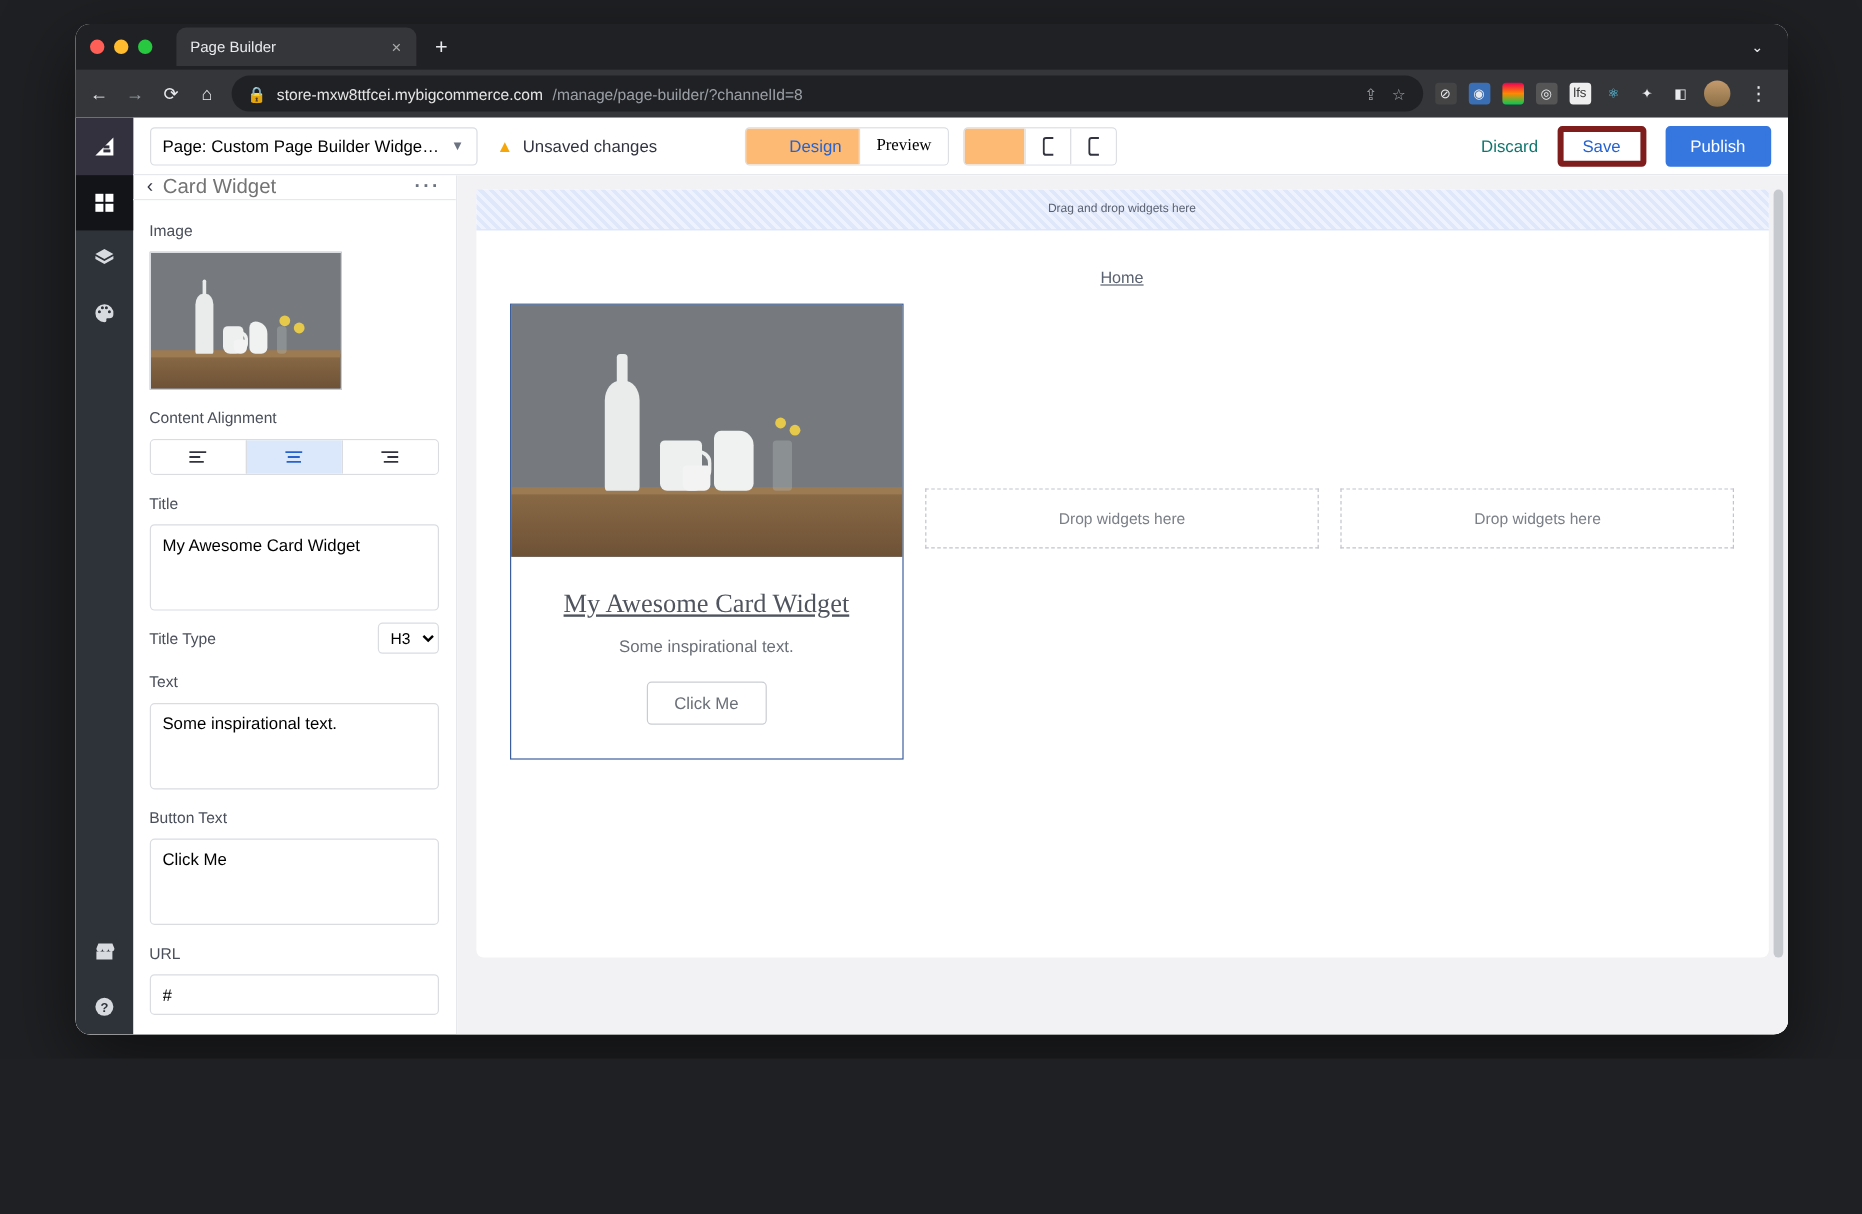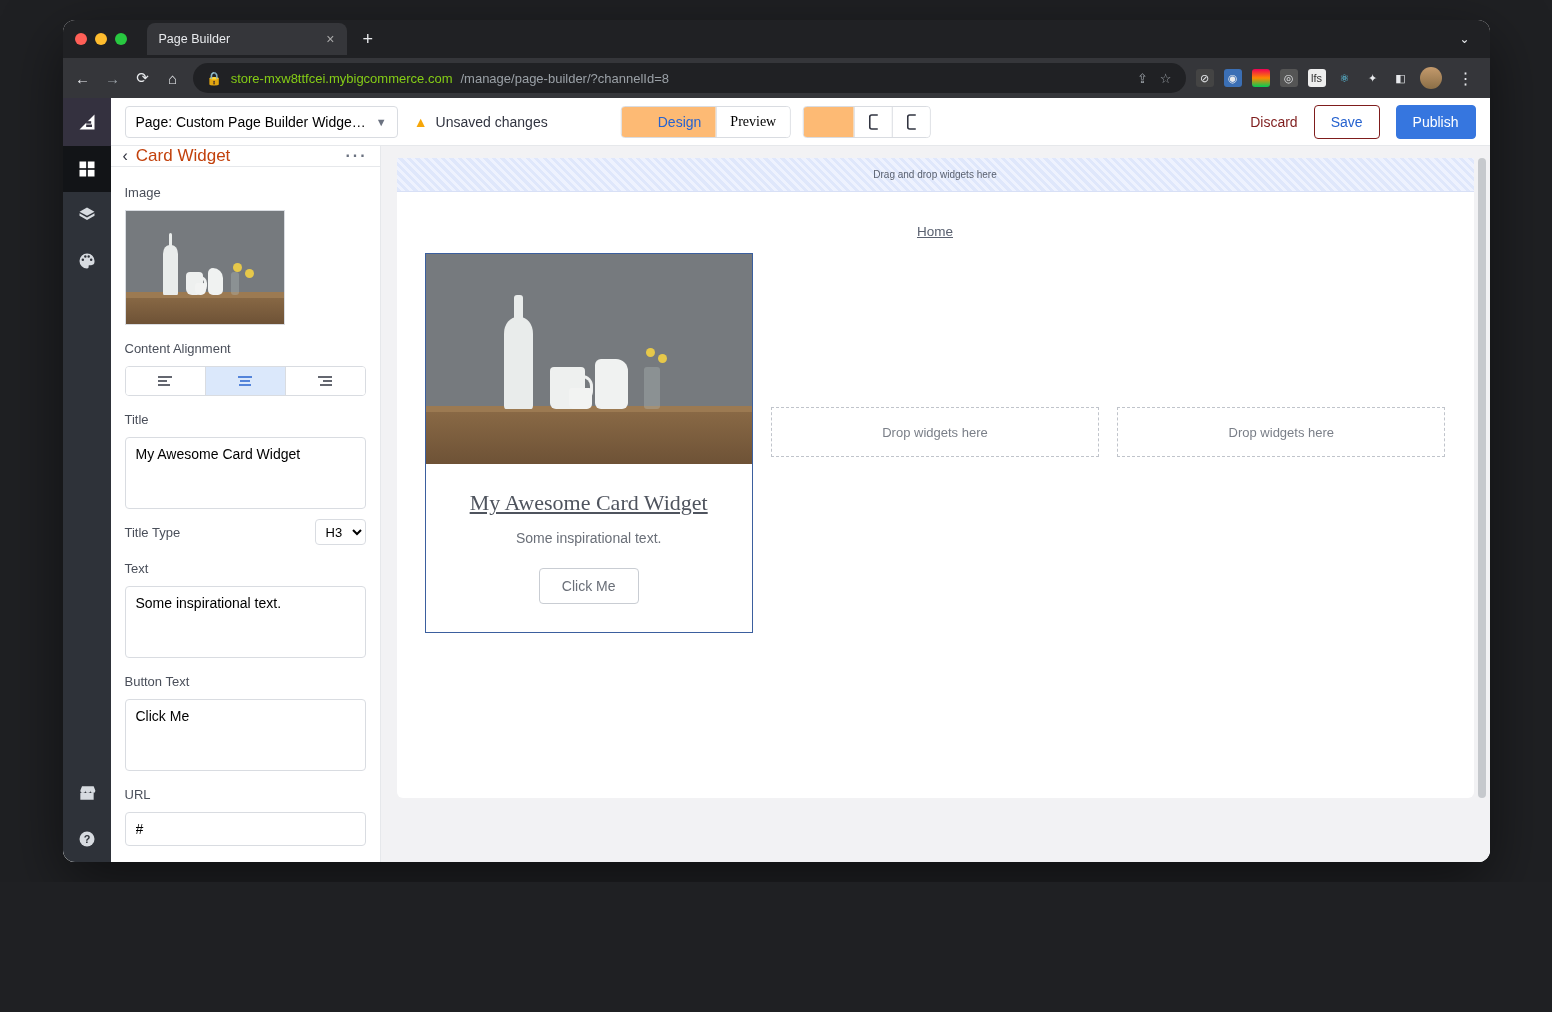--- a/index.html
+++ b/index.html
@@ -15,21 +15,21 @@
 .dot.r { background: #ff5f57; } .dot.y { background: #febc2e; } .dot.g { background: #28c840; }
 .tab { background: #35363a; height: 32px; border-radius: 8px 8px 0 0; display: flex; align-items: center; padding: 0 12px; gap: 10px; font-size: 12.5px; color: #e8eaed; min-width: 200px; }
 .tab .close { color: #aaa; font-size: 14px; margin-left: auto; cursor: pointer; }
 .newtab { color: #e8eaed; font-size: 18px; padding: 0 8px; cursor: pointer; }
 .chrome-down { margin-left: auto; color: #e8eaed; font-size: 12px; padding: 0 8px; }
 
 .addrbar { display: flex; align-items: center; height: 40px; padding: 0 10px; gap: 10px; background: #35363a; }
 .nav-ico { width: 20px; text-align: center; color: #9aa0a6; font-size: 15px; cursor: pointer; }
 .nav-ico.a { color: #e8eaed; }
 .addr { flex: 1; background: #202124; border-radius: 20px; height: 30px; display: flex; align-items: center; padding: 0 14px; font-size: 13px; color: #9aa0a6; gap: 8px; }
-.addr .host { color: #84cc16; }
+.addr .host { color: #e5e5e5; }
 .addr-actions { margin-left: auto; display: flex; gap: 12px; color: #9aa0a6; }
 .ext-icons { display: flex; gap: 10px; align-items: center; }
 .ext-ico { width: 18px; height: 18px; border-radius: 3px; display: flex; align-items: center; justify-content: center; font-size: 11px; color: #e8eaed; }
 .avatar { width: 22px; height: 22px; border-radius: 50%; background: linear-gradient(#c49a6c,#8b6f47); }
 .menu3 { color: #e8eaed; font-size: 16px; padding: 0 6px; }
 
 
 .app { flex: 1; display: flex; background: #fff; overflow: hidden; }
 .rail { width: 48px; background: #2e3239; display: flex; flex-direction: column; align-items: center; padding-top: 0; }
 .rail .logo { width: 48px; height: 48px; background: #34313f; display: flex; align-items: center; justify-content: center; }
@@ -45,31 +45,31 @@
 .page-sel .caret { color: #6b7280; font-size: 11px; }
 .unsaved { display: flex; align-items: center; gap: 8px; color: #313440; }
 .warn { color: #f6a609; font-size: 14px; }
 .seg { display: flex; border: 1px solid #d9dce1; border-radius: 4px; overflow: hidden; height: 32px; }
 .seg button { background: #fff; border: none; padding: 0 14px; font-size: 14px; cursor: pointer; }
 .seg button.on { background: #fdba74; color: #2763cf; padding-left: 36px; }
 .seg button + button { border-left: 1px solid #d9dce1; font-family: Liberation Serif, serif; }
 .viewseg { margin-left: 12px; }
 .viewseg .ico { width: 38px; display: flex; align-items: center; justify-content: center; }
 .topbar .grow { flex: 1; }
-.link-btn { color: #7f1d1d; background: none; border: none; font-size: 14px; cursor: pointer; margin-left: 28px; }
-.btn { border: 1px solid #7f1d1d; color: #2763cf; background: #fff; border-radius: 4px; height: 34px; padding: 0 16px; font-size: 14px; cursor: pointer; }
+.link-btn { color: #0f766e; background: none; border: none; font-size: 14px; cursor: pointer; margin-left: 28px; }
+.btn { border: 5px solid #7f1d1d; color: #2763cf; background: #fff; border-radius: 4px; height: 34px; padding: 0 16px; font-size: 14px; cursor: pointer; }
 .btn.primary { background: #3676df; color: #fff; border-color: #3676df; }
 
 .workspace { flex: 1; display: flex; overflow: hidden; }
 
 
 .panel { width: 270px; border-right: 1px solid #e6e8eb; display: flex; flex-direction: column; overflow-y: auto; }
 .panel-head { display: flex; align-items: center; height: 46px; padding: 0 12px; border-bottom: 1px solid #e6e8eb; gap: 8px; }
 .panel-head .back { font-size: 16px; color: #313440; cursor: pointer; }
-.panel-head .title { font-size: 17px; font-weight: 400; color: #c2410c; }
+.panel-head .title { font-size: 17px; font-weight: 400; color: #737373; }
 .panel-head .more { margin-left: auto; color: #6b7280; cursor: pointer; letter-spacing: 2px; font-weight: bold; }
 .panel-body { padding: 12px 14px 20px; display: flex; flex-direction: column; gap: 10px; font-size: 13.5px; color: #313440; }
 .lbl { font-size: 13px; color: #4a4f5a; margin-top: 6px; }
 .thumb { width: 160px; height: 115px; background: #6d7278; border: 1px solid #d9dce1; position: relative; overflow: hidden; }
 .align-grp { display: flex; border: 1px solid #d9dce1; border-radius: 4px; overflow: hidden; height: 30px; }
 .align-grp button { flex: 1; background: #fff; border: none; cursor: pointer; display:flex; align-items:center; justify-content:center; }
 .align-grp button + button { border-left: 1px solid #d9dce1; }
 .align-grp button.on { background: #dbe8fb; }
 .ta { border: 1px solid #d9dce1; border-radius: 4px; padding: 8px 10px; min-height: 72px; font-size: 14px; font-family: inherit; resize: none; width: 100%; }
 .row-between { display: flex; align-items: center; justify-content: space-between; }

